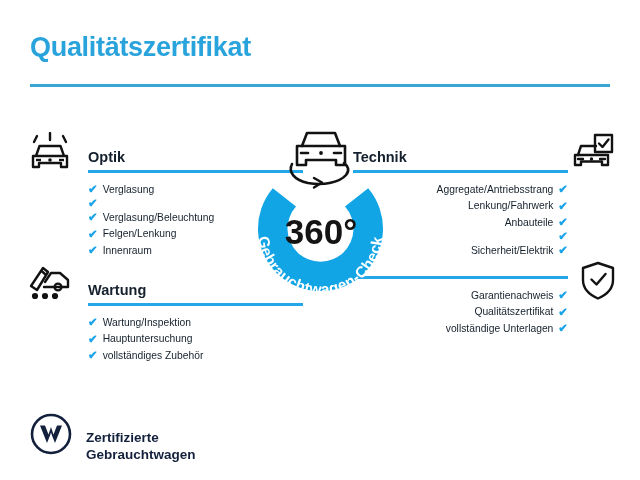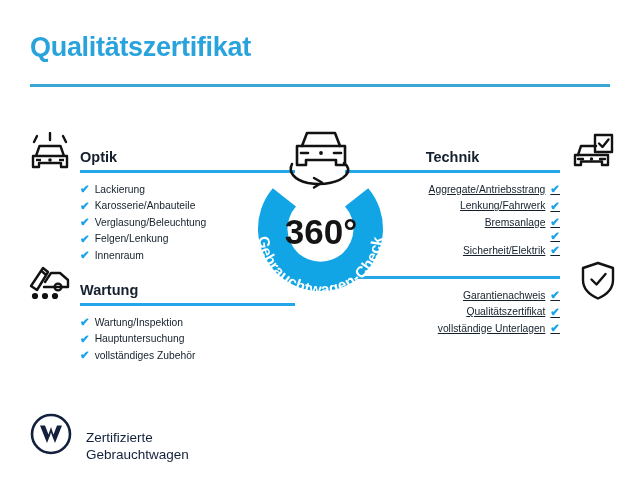--- a/index.html
+++ b/index.html
@@ -33,23 +33,24 @@
     top: 84px;
     width: 580px;
     height: 3px;
     background: #3aa6d4;
   }
 
   
   .section {
     position: absolute;
     width: 215px;
+    margin-left: 8px;
   }
   .section.left  { left: 80px; }
-  .section.right { left: 345px; text-align: center; }
+  .section.right { left: 345px; text-align: left; }
 
   .sec-head {
     font-size: 14.5px;
     font-weight: bold;
     color: #15202e;
     line-height: 18px;
     white-space: nowrap;
   }
   .sec-rule {
     height: 2.5px;
@@ -65,21 +66,21 @@
   }
   .item {
     font-size: 10.3px;
     line-height: 16.5px;
     color: #14202c;
     white-space: nowrap;
     display: flex;
     align-items: center;
   }
   .section.left .item  { justify-content: flex-start; }
-  .section.right .item { justify-content: flex-end; text-decoration: underline; }
+  .section.right .item { justify-content: flex-end; }
 
   .chk {
     color: #1aa3e8;
     font-size: 11.5px;
     font-weight: bold;
     line-height: 1;
     flex: 0 0 auto;
   }
   .section.left  .chk { margin-right: 5px; }
   .section.right .chk { margin-left: 5px; }
@@ -104,21 +105,21 @@
   #vw-lockup {
     position: absolute;
     left: 30px;
     top: 405px;
     display: flex;
     align-items: center;
   }
   #vw-wordmark {
     margin-left: 14px;
     font-size: 13.5px;
-    font-weight: normal;
+    font-weight: bold;
     color: #12203c;
     line-height: 17px;
     white-space: nowrap;
     margin-top: 24px;
   }
 </style>
 </head>
 <body>
 
 <div id="page-title">Qualitätszertifikat</div>
@@ -179,25 +180,24 @@
     </g>
   </svg>
 </div>
 
 <div class="section left" style="top:148px;">
   <div class="sec-head">Optik</div>
   <div class="sec-rule"></div>
   <ul class="items">
     <li class="item">
         <span class="chk">✔</span>
-        <span>Lackierung</span>
-      </li>
-    <li class="item">
-        <span class="chk">✔</span>
-        <span>Karosserie/Anbauteile</span>
+        <span>Verglasung</span>
+      </li>
+    <li class="item">
+        <span class="chk">✔</span>
       </li>
     <li class="item">
         <span class="chk">✔</span>
         <span>Verglasung/Beleuchtung</span>
       </li>
     <li class="item">
         <span class="chk">✔</span>
         <span>Felgen/Lenkung</span>
       </li>
     <li class="item">
@@ -232,21 +232,21 @@
   <ul class="items">
     <li class="item">
         <span>Aggregate/Antriebsstrang</span>
         <span class="chk">✔</span>
       </li>
     <li class="item">
         <span>Lenkung/Fahrwerk</span>
         <span class="chk">✔</span>
       </li>
     <li class="item">
-        <span>Bremsanlage</span>
+        <span>Anbauteile</span>
         <span class="chk">✔</span>
       </li>
     <li class="item">
         <span class="chk">✔</span>
       </li>
     <li class="item">
         <span>Sicherheit/Elektrik</span>
         <span class="chk">✔</span>
       </li>
   </ul>

